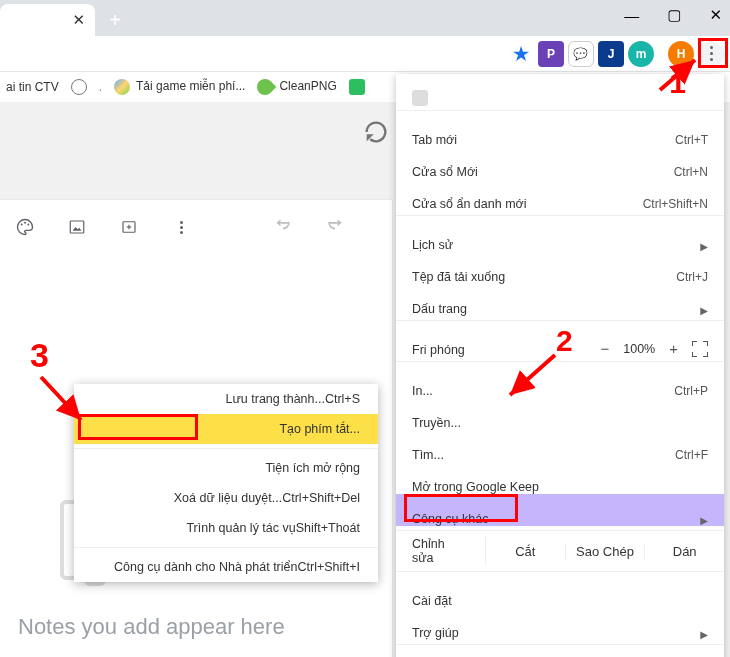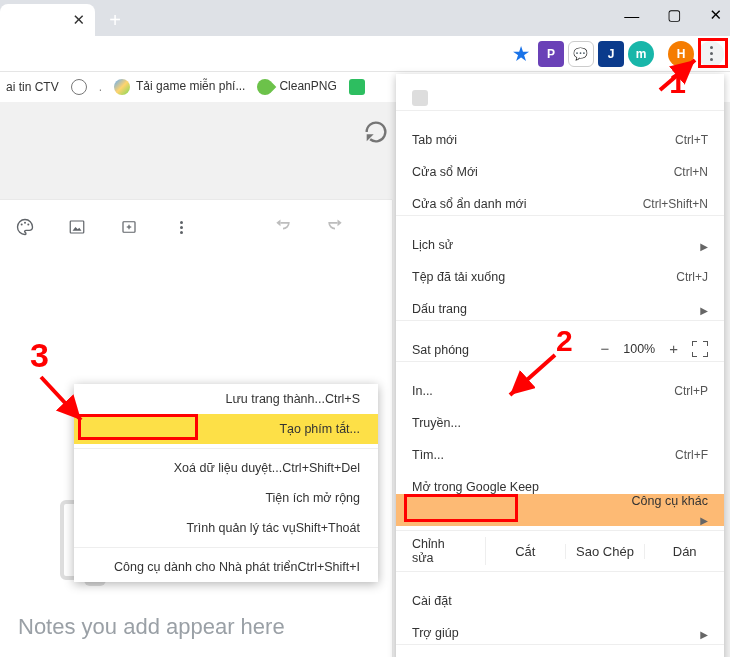--- a/index.html
+++ b/index.html
@@ -133,21 +133,21 @@
   .menu .row{
     display:flex; align-items:flex-end; justify-content:space-between;
     height:32px; padding:0 16px;
     color:#333;
   }
   .menu .row.ext { justify-content:flex-start; gap:10px; color:#777;}
   .menu .row .lbl{ flex:1; }
   .menu .sc{ color:#555; font-size:12px;}
   .menu hr{ border:none; border-top:1px solid #eee; margin:4px 0;}
   .submenu-arrow{ color:#666; font-size:10px;}
-  .row.highlight{ background:#fdba74;flex-direction:column; }
+  .row.highlight{ background:#c4b5fd; }
   .row.more-tools{ position:relative;}
   .red-box{ border:3px solid red; position:absolute; }
   .red-more{ top:0; left:8px; width:114px; height:28px;}
 
   .zoom-ctrl{ display:flex; align-items:center; gap:14px;}
   .zoom-ctrl .zbtn{ color:#555; font-size:15px;}
   .fs-icon{ display:inline-block; width:16px;height:16px;}
   .fs-icon span{position:absolute;width:5px;height:5px;border:1.5px solid #555;}
   .fs-icon{position:relative;}
   .fs-icon .tl{top:0;left:0;border-right:none;border-bottom:none;}
@@ -324,21 +324,21 @@
   <div class="row">
     <span class="lbl">Tệp đã tải xuống</span>
     <span class="sc">Ctrl+J</span>
   </div>
   <div class="row">
     <span class="lbl">Dấu trang</span>
     <span class="submenu-arrow">▶</span>
   </div>
   <hr>
   <div class="row">
-    <span class="lbl">Sat phóng</span>
+    <span class="lbl">Fri phóng</span>
     <span class="zoom-ctrl">
       <span class="zbtn">−</span>
       <span>100%</span>
       <span class="zbtn">+</span>
       <span class="fs-icon">
         <span class="tl"></span>
           <span class="tr"></span>
           <span class="bl"></span>
           <span class="br"></span>
       </span>
@@ -389,25 +389,25 @@
 <div class="submenu">
   <div class="srow">
     <span>Lưu trang thành...</span>
     <span class="sc">Ctrl+S</span>
   </div>
   <div class="srow sel">
     <span>Tạo phím tắt...</span>
   </div>
   <hr>
   <div class="srow">
+    <span>Tiện ích mở rộng</span>
+  </div>
+  <div class="srow">
     <span>Xoá dữ liệu duyệt...</span>
     <span class="sc">Ctrl+Shift+Del</span>
-  </div>
-  <div class="srow">
-    <span>Tiện ích mở rộng</span>
   </div>
   <div class="srow">
     <span>Trình quản lý tác vụ</span>
     <span class="sc">Shift+Thoát</span>
   </div>
   <hr>
   <div class="srow">
     <span>Công cụ dành cho Nhà phát triển</span>
     <span class="sc">Ctrl+Shift+I</span>
   </div>

